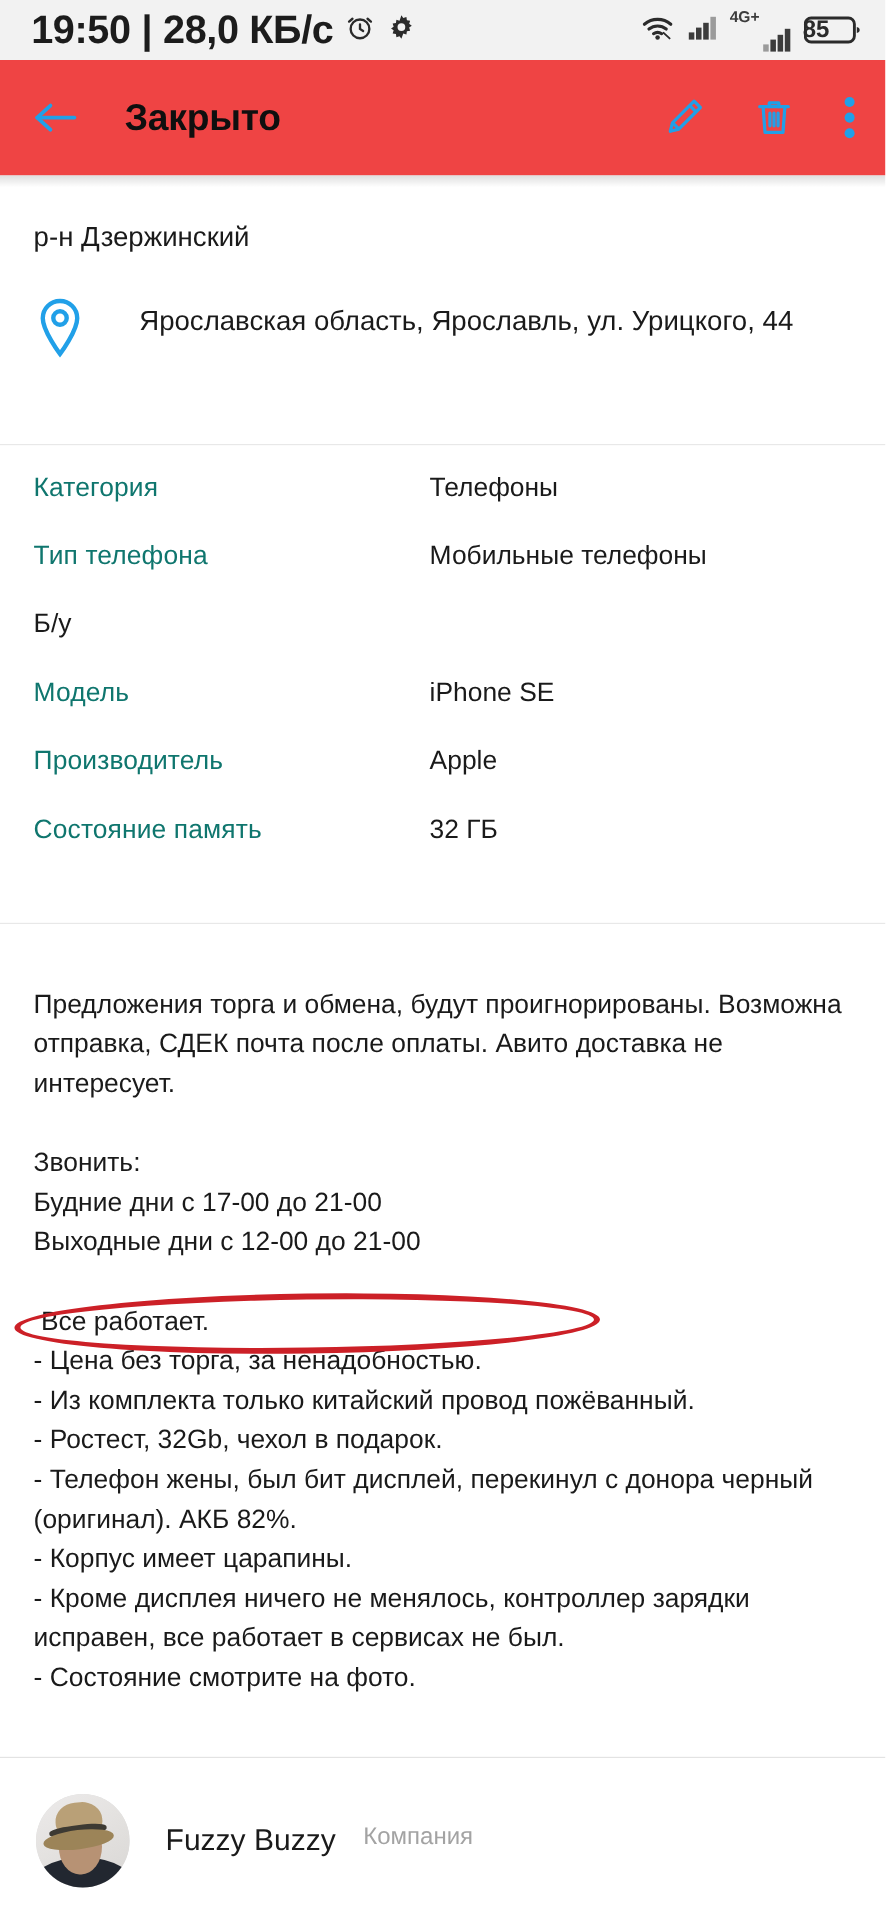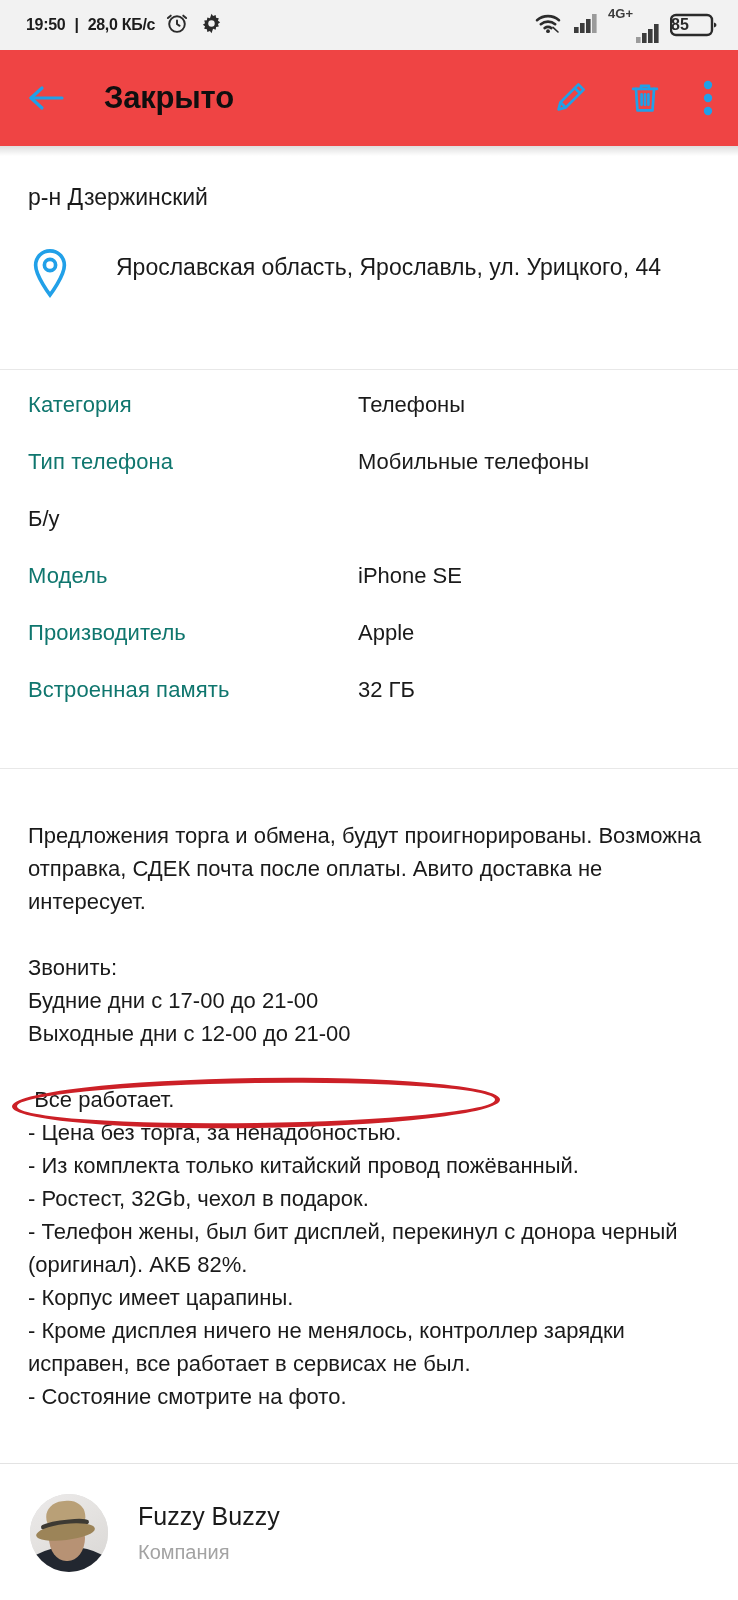--- a/index.html
+++ b/index.html
@@ -29,21 +29,21 @@
     align-items: center;
     justify-content: space-between;
     padding: 0 20px 0 26px;
   }
   .status-left {
     display: flex;
     align-items: center;
     gap: 9px;
   }
   .status-clock {
-    font-size: 16px;
+    font-size: 33px;
     font-weight: bold;
     color: #1c1c1c;
     letter-spacing: -0.3px;
     white-space: nowrap;
   }
   .status-right {
     display: flex;
     align-items: center;
     gap: 9px;
   }
@@ -214,21 +214,21 @@
     transform: rotate(-7deg);
   }
   .avatar .av-hat-crown {
     position: absolute;
     left: 21%; top: 9%;
     width: 50%; height: 32%;
     background: #b9a077;
     border-radius: 44% 44% 22% 22% / 60% 60% 30% 30%;
     transform: rotate(-5deg);
   }
-  .seller-info { display: flex; flex-direction: column; gap: 10px; }
+  .seller-info { display: flex; flex-direction: row; gap: 23px; }
   .seller-name {
     font-size: 25px;
     color: #1a1a1a;
   }
   .seller-type {
     font-size: 20px;
     color: #a3a3a3;
   }
 </style>
 </head>
@@ -286,21 +286,21 @@
           <rect x="13" y="7" width="4.6" height="14" fill="#3c3c3c"></rect>
           <rect x="19" y="2" width="4.6" height="19" fill="#3c3c3c"></rect>
         </svg>
       </span>
 
       <span class="ic" style="position:relative;display:flex;align-items:center;">
         <svg width="48" height="26" viewBox="0 0 48 26">
           <rect x="1" y="3" width="41" height="20" rx="5" ry="5" fill="none" stroke="#2b2b2b" stroke-width="2.4"></rect>
           <path d="M44 10.5v5c1.6-.4 2.4-1.2 2.4-2.5S45.6 10.9 44 10.5z" fill="#2b2b2b"></path>
         </svg>
-        <span style="position:absolute;left:0;top:0;width:20px;height:26px;display:flex;align-items:center;justify-content:center;font-size:16px;font-weight:bold;color:#2b2b2b;">85</span>
+        <span style="position:absolute;left:0;top:0;width:20px;height:26px;display:flex;align-items:center;justify-content:center;font-size:20px;font-weight:bold;color:#2b2b2b;">85</span>
       </span>
     </div>
   </div>
 
   <div class="app-bar">
     <button class="icon-btn">
       <svg width="40" height="32" viewBox="0 0 40 32" fill="none" stroke="#21a0e8" stroke-width="3.2" stroke-linecap="round" stroke-linejoin="round">
         <path d="M16 6 L5 16 L16 26"></path>
         <path d="M5 16 H36"></path>
       </svg>
@@ -368,21 +368,21 @@
     </div>
     <div class="attr-row">
       <span class="attr-label">Модель</span>
       <span class="attr-value">iPhone SE</span>
     </div>
     <div class="attr-row">
       <span class="attr-label">Производитель</span>
       <span class="attr-value">Apple</span>
     </div>
     <div class="attr-row">
-      <span class="attr-label">Встроенная память</span>
+      <span class="attr-label">Состояние память</span>
       <span class="attr-value">32 ГБ</span>
     </div>
   </div>
 
   <div style="height:34px;"></div>
   <div class="divider"></div>
 
   <div style="height:50px;"></div>
   <div class="description">Предложения торга и обмена, будут проигнорированы. Возможна отправка, СДЕК почта после оплаты. Авито доставка не интересует.
 

